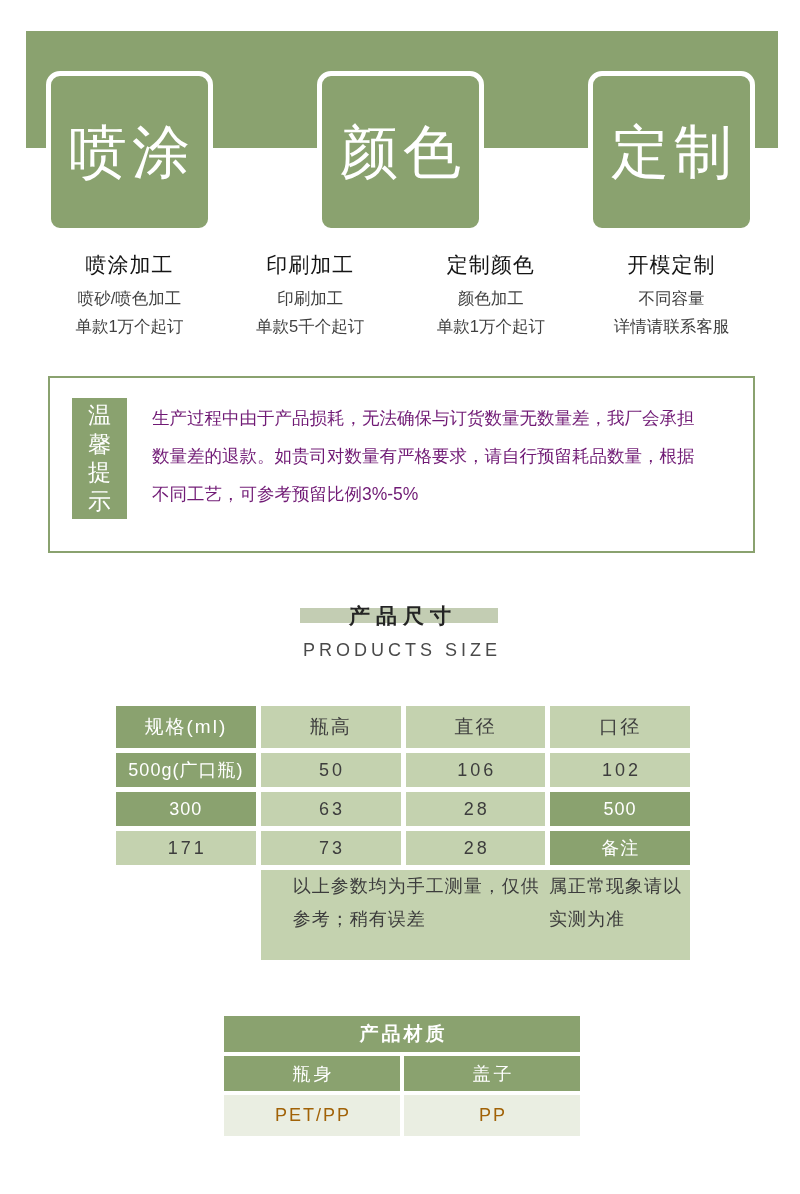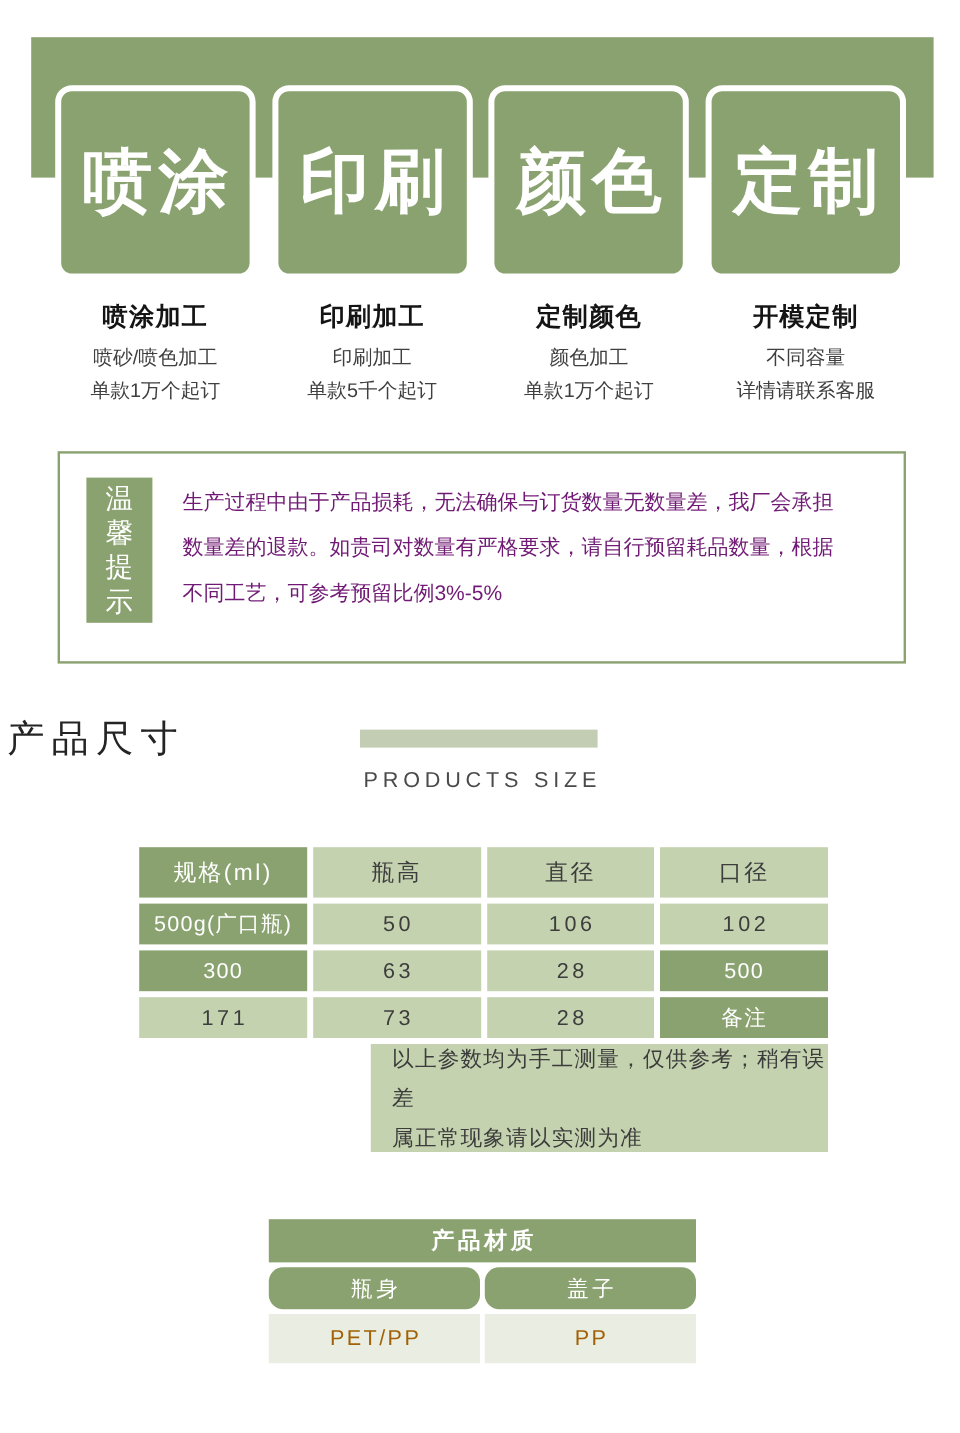--- a/index.html
+++ b/index.html
@@ -12,77 +12,74 @@
   *{box-sizing:border-box;margin:0;padding:0;}
   html,body{background:#ffffff;}
   body{width:800px;font-family:"Liberation Sans","DejaVu Sans",sans-serif;}
   .page{position:relative;width:800px;height:1194px;background:#fff;overflow:hidden;}
 
   
   .band{position:absolute;left:26px;top:31px;width:752px;height:117px;background:var(--green);}
   .tiles{position:absolute;left:46px;top:71px;width:709px;display:flex;justify-content:space-between;}
   .tile{width:167px;height:162px;background:var(--green);border:5px solid #fff;border-radius:14px;
         display:flex;align-items:center;justify-content:center;}
-  .tile span{color:#fff;font-size:58px;font-weight:700;letter-spacing:5px;text-indent:5px;line-height:1;}
+  .tile span{color:#fff;font-size:58px;font-weight:400;letter-spacing:5px;text-indent:5px;line-height:1;}
 
   .captions{position:absolute;left:46px;top:250px;width:709px;display:flex;justify-content:space-between;}
   .caption{width:167px;text-align:center;}
-  .caption .t{font-size:21px;font-weight:bold;color:#141414;line-height:30px;margin-bottom:5px;letter-spacing:1px;}
+  .caption .t{font-size:21px;font-weight:normal;color:#141414;line-height:30px;margin-bottom:5px;letter-spacing:1px;}
   .caption .d{font-size:16.5px;color:#3f3f3f;line-height:27.5px;}
 
   
   .notice{position:absolute;left:48px;top:376px;width:707px;height:177px;border:2px solid var(--green);background:#fff;}
   .notice-label{position:absolute;left:22px;top:20px;width:55px;height:121px;background:var(--green);
         display:flex;flex-direction:column;align-items:center;justify-content:space-evenly;}
   .notice-label span{color:#fff;font-size:23px;line-height:1;}
   .notice-text{position:absolute;left:102px;top:21px;width:590px;}
   .notice-text div{font-size:17.5px;color:#701a75;line-height:38px;white-space:nowrap;}
 
   
   .sec-band{position:absolute;left:300px;top:608px;width:198px;height:15px;background:var(--band);}
-  .sec-title{position:absolute;left:0;top:597px;width:800px;font-size:31px;font-weight:400;
+  .sec-title{position:absolute;left:0;top:597px;width:800px;text-align:center;font-size:21px;font-weight:700;
         color:#242424;letter-spacing:6px;text-indent:6px;line-height:38px;}
   .sec-sub{position:absolute;left:0;top:640px;width:800px;text-align:center;font-size:18px;font-weight:300;
         color:#4a4a4a;letter-spacing:4px;text-indent:4px;}
 
   
   .size-table{position:absolute;left:116px;top:706px;width:574px;display:grid;
         grid-template-columns:repeat(4,1fr);grid-template-rows:42px 34px 34px 34px 90px;gap:5px;}
   .cell{display:flex;align-items:center;justify-content:center;font-size:18px;}
   .cg{background:var(--green);color:#fff;letter-spacing:1px;}
   .cl{background:var(--light);color:#3d3d3d;}
   .hdr{font-size:19px;letter-spacing:2px;}
   .num{letter-spacing:3px;text-indent:3px;}
-  .note-cell{grid-column:2/5;background:var(--light);display:flex;flex-direction:column;
-        align-items:flex-start;justify-content:center;padding-left:18px;margin-left:48px;}
+  .note-cell{grid-column:2/5;background:var(--light);display:flex;flex-direction:row;
+        align-items:flex-start;justify-content:center;padding-left:32px;}
   .note-cell div{font-size:18px;color:#3c3c3c;line-height:33px;letter-spacing:1px;}
 
   
   .mat-table{position:absolute;left:224px;top:1016px;width:356px;display:grid;
         grid-template-columns:1fr 1fr;grid-template-rows:36px 35px 41px;gap:4px;}
   .mat-title{grid-column:1/3;background:var(--green);color:#fff;font-size:19px;font-weight:bold;
         letter-spacing:3px;text-indent:3px;display:flex;align-items:center;justify-content:center;}
   .mat-col{background:var(--green);color:#fff;font-size:18px;letter-spacing:3px;text-indent:3px;
-        display:flex;align-items:center;justify-content:center;border-radius:12px;}
+        display:flex;align-items:center;justify-content:center;}
   .mat-val{background:var(--vlight);color:#a16207;font-size:18px;letter-spacing:2px;text-indent:2px;
         display:flex;align-items:center;justify-content:center;}
 </style>
 </head>
 <body>
 
 <div class="page">
 
   <div class="band"></div>
 
   <div class="tiles">
     <div class="tile">
       <span>喷涂</span>
-    </div>
-    <div class="tile">
-      <span>印刷</span>
     </div>
     <div class="tile">
       <span>颜色</span>
     </div>
     <div class="tile">
       <span>定制</span>
     </div>
   </div>
 
   <div class="captions">

